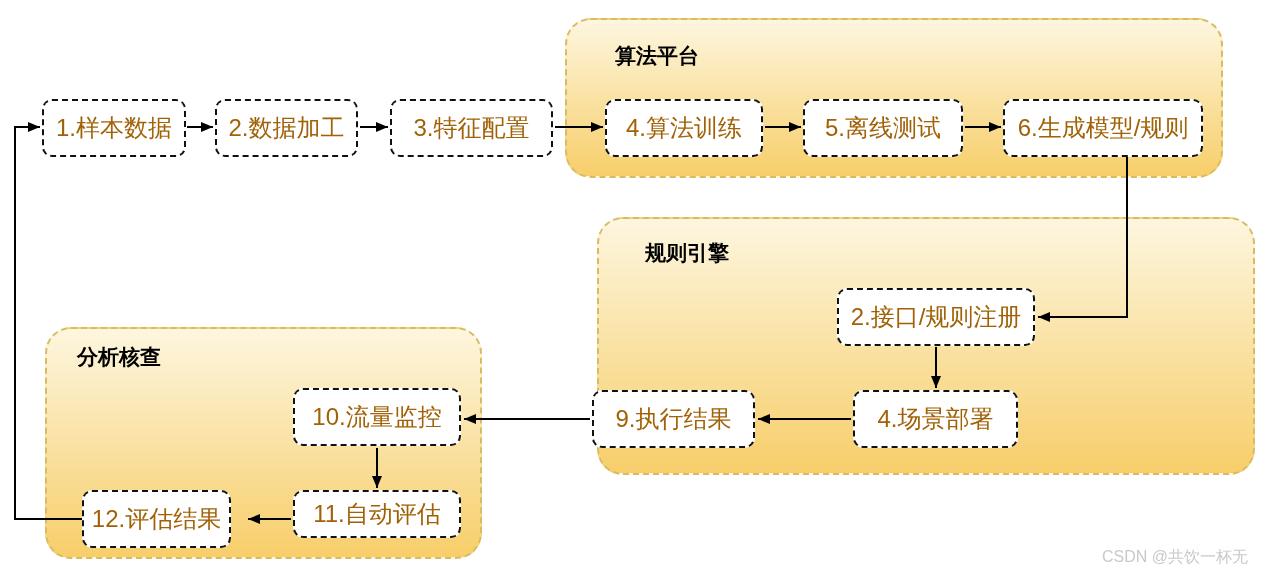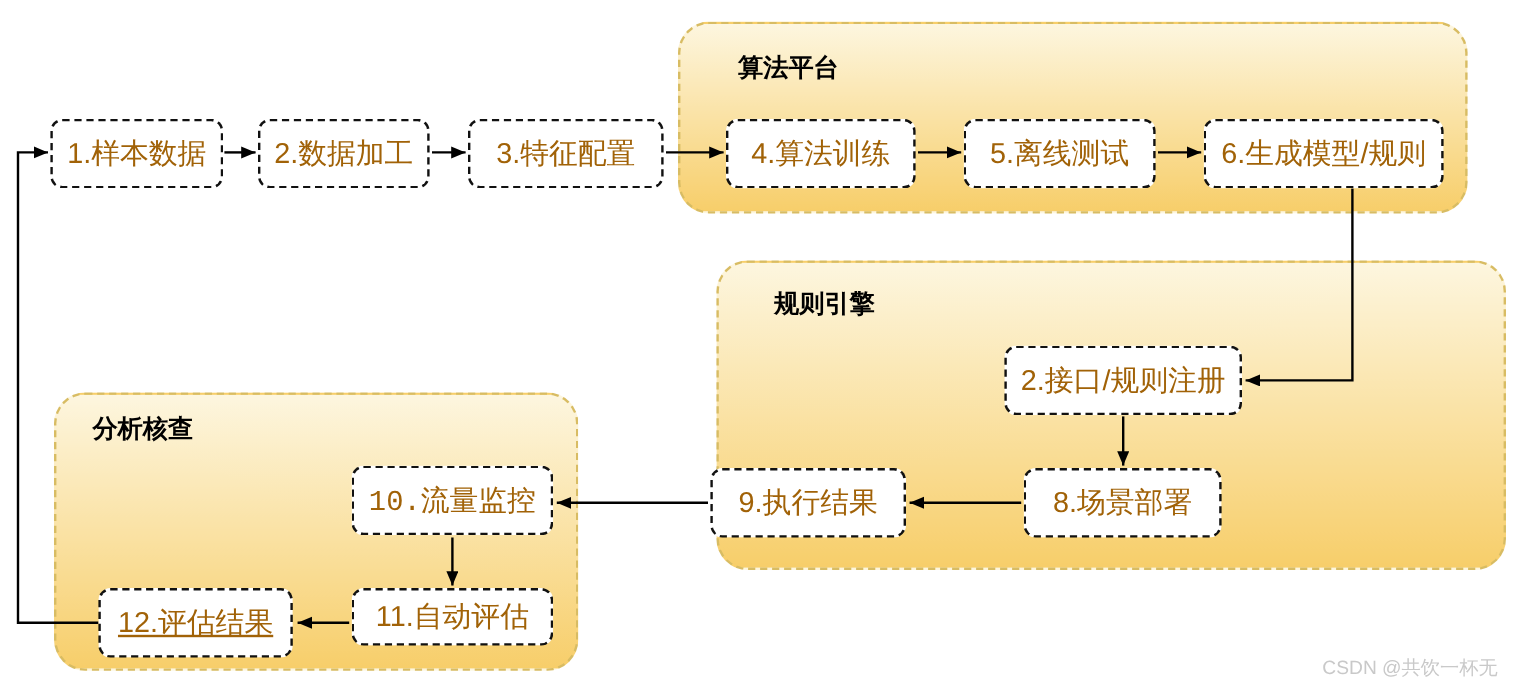--- a/index.html
+++ b/index.html
@@ -80,20 +80,20 @@
     </g>
   </svg>
 
   <div class="node" style="left:42px;top:99px;width:144px;height:58px;">1.样本数据</div>
   <div class="node" style="left:215px;top:99px;width:143px;height:58px;">2.数据加工</div>
   <div class="node" style="left:390px;top:99px;width:163px;height:58px;">3.特征配置</div>
   <div class="node" style="left:605px;top:99px;width:158px;height:58px;">4.算法训练</div>
   <div class="node" style="left:803px;top:99px;width:160px;height:58px;">5.离线测试</div>
   <div class="node" style="left:1003px;top:99px;width:200px;height:58px;">6.生成模型/规则</div>
   <div class="node" style="left:837px;top:288px;width:198px;height:58px;">2.接口/规则注册</div>
-  <div class="node" style="left:853px;top:390px;width:165px;height:58px;">8.场景部署</div>
+  <div class="node" style="left:853px;top:390px;width:165px;height:58px;">4.场景部署</div>
   <div class="node" style="left:592px;top:390px;width:163px;height:58px;">9.执行结果</div>
-  <div class="node" style="left:293px;top:388px;width:168px;height:58px;font-family:Liberation Mono, monospace;">10.流量监控</div>
+  <div class="node" style="left:293px;top:388px;width:168px;height:58px;">10.流量监控</div>
   <div class="node" style="left:293px;top:490px;width:168px;height:48px;">11.自动评估</div>
-  <div class="node" style="left:82px;top:490px;width:162px;height:58px;text-decoration:underline;">12.评估结果</div>
+  <div class="node" style="left:82px;top:490px;width:149px;height:58px;">12.评估结果</div>
 
   <div class="watermark">CSDN @共饮一杯无</div>
 </div>
 
 </body></html>

